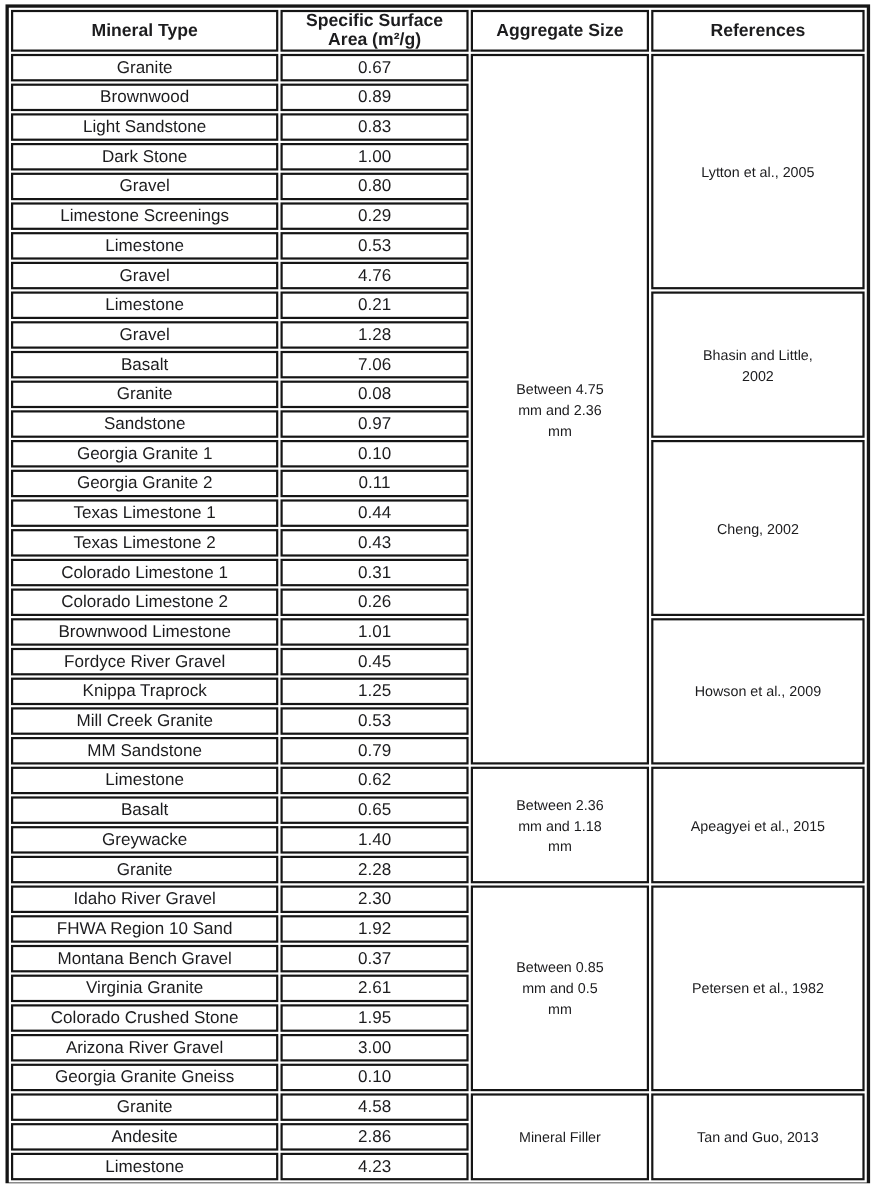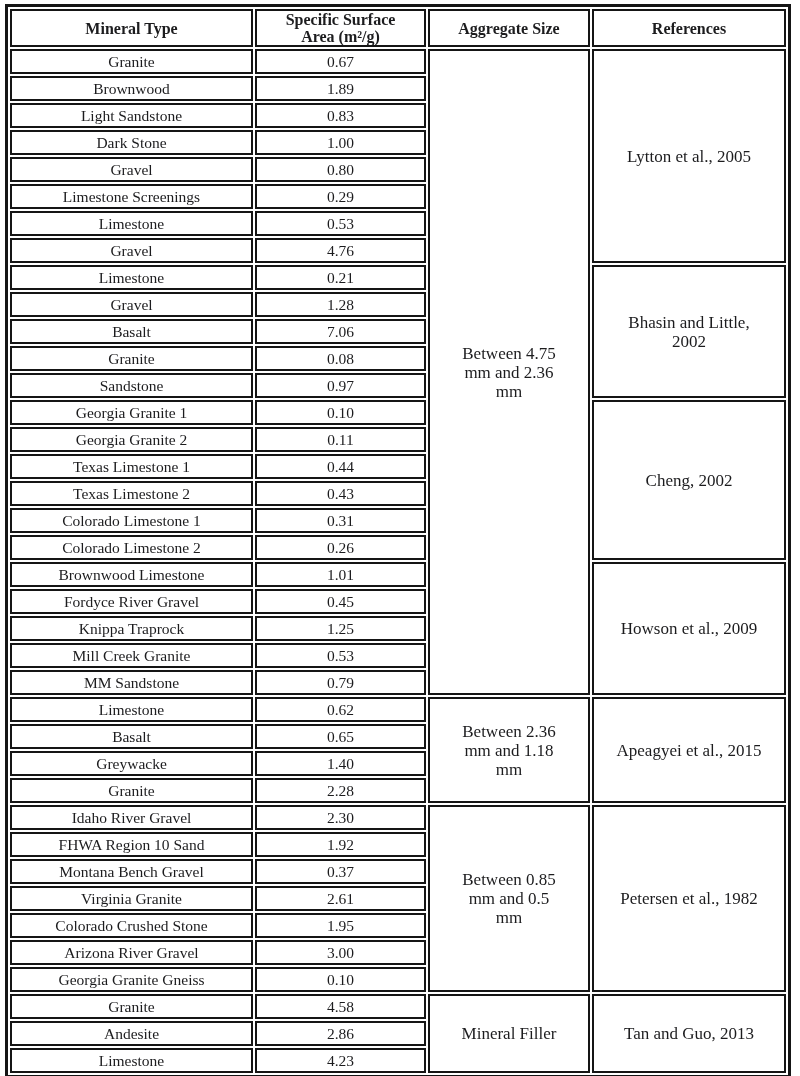--- a/index.html
+++ b/index.html
@@ -7,21 +7,20 @@
     padding: 0;
     background: #ffffff;
     font-family: "Liberation Sans", sans-serif;
   }
   .canvas {
     position: relative;
     width: 800px;
     height: 1076px;
     background: #ffffff;
     overflow: hidden;
-    font-family: Liberation Serif, serif;
   }
   .table-frame {
     position: absolute;
     left: 5px;
     top: 4px;
     width: 786px;
     border: 3px solid #151515;
     box-sizing: border-box;
     background: #ffffff;
   }
@@ -54,21 +53,21 @@
   }
   td {
     height: 25px;
     font-size: 15.5px;
     line-height: 20px;
     font-weight: normal;
   }
   td.agg, td.ref {
     white-space: pre-line;
     line-height: 19px;
-    font-size: 17px;
+    font-size: 13px;
   }
 </style>
 </head>
 <body>
 
 <div class="canvas">
   <div class="table-frame">
     <table class="data-table">
       <colgroup>
         <col class="c-mineral">
@@ -89,21 +88,21 @@
           <tr>
             <td>Granite</td>
             <td>0.67</td>
             <td class="agg" rowspan="24">Between 4.75
 mm and 2.36
 mm</td>
             <td class="ref" rowspan="8">Lytton et al., 2005</td>
           </tr>
           <tr>
             <td>Brownwood</td>
-            <td>1.89</td>
+            <td>0.89</td>
           </tr>
           <tr>
             <td>Light Sandstone</td>
             <td>0.83</td>
           </tr>
           <tr>
             <td>Dark Stone</td>
             <td>1.00</td>
           </tr>
           <tr>

